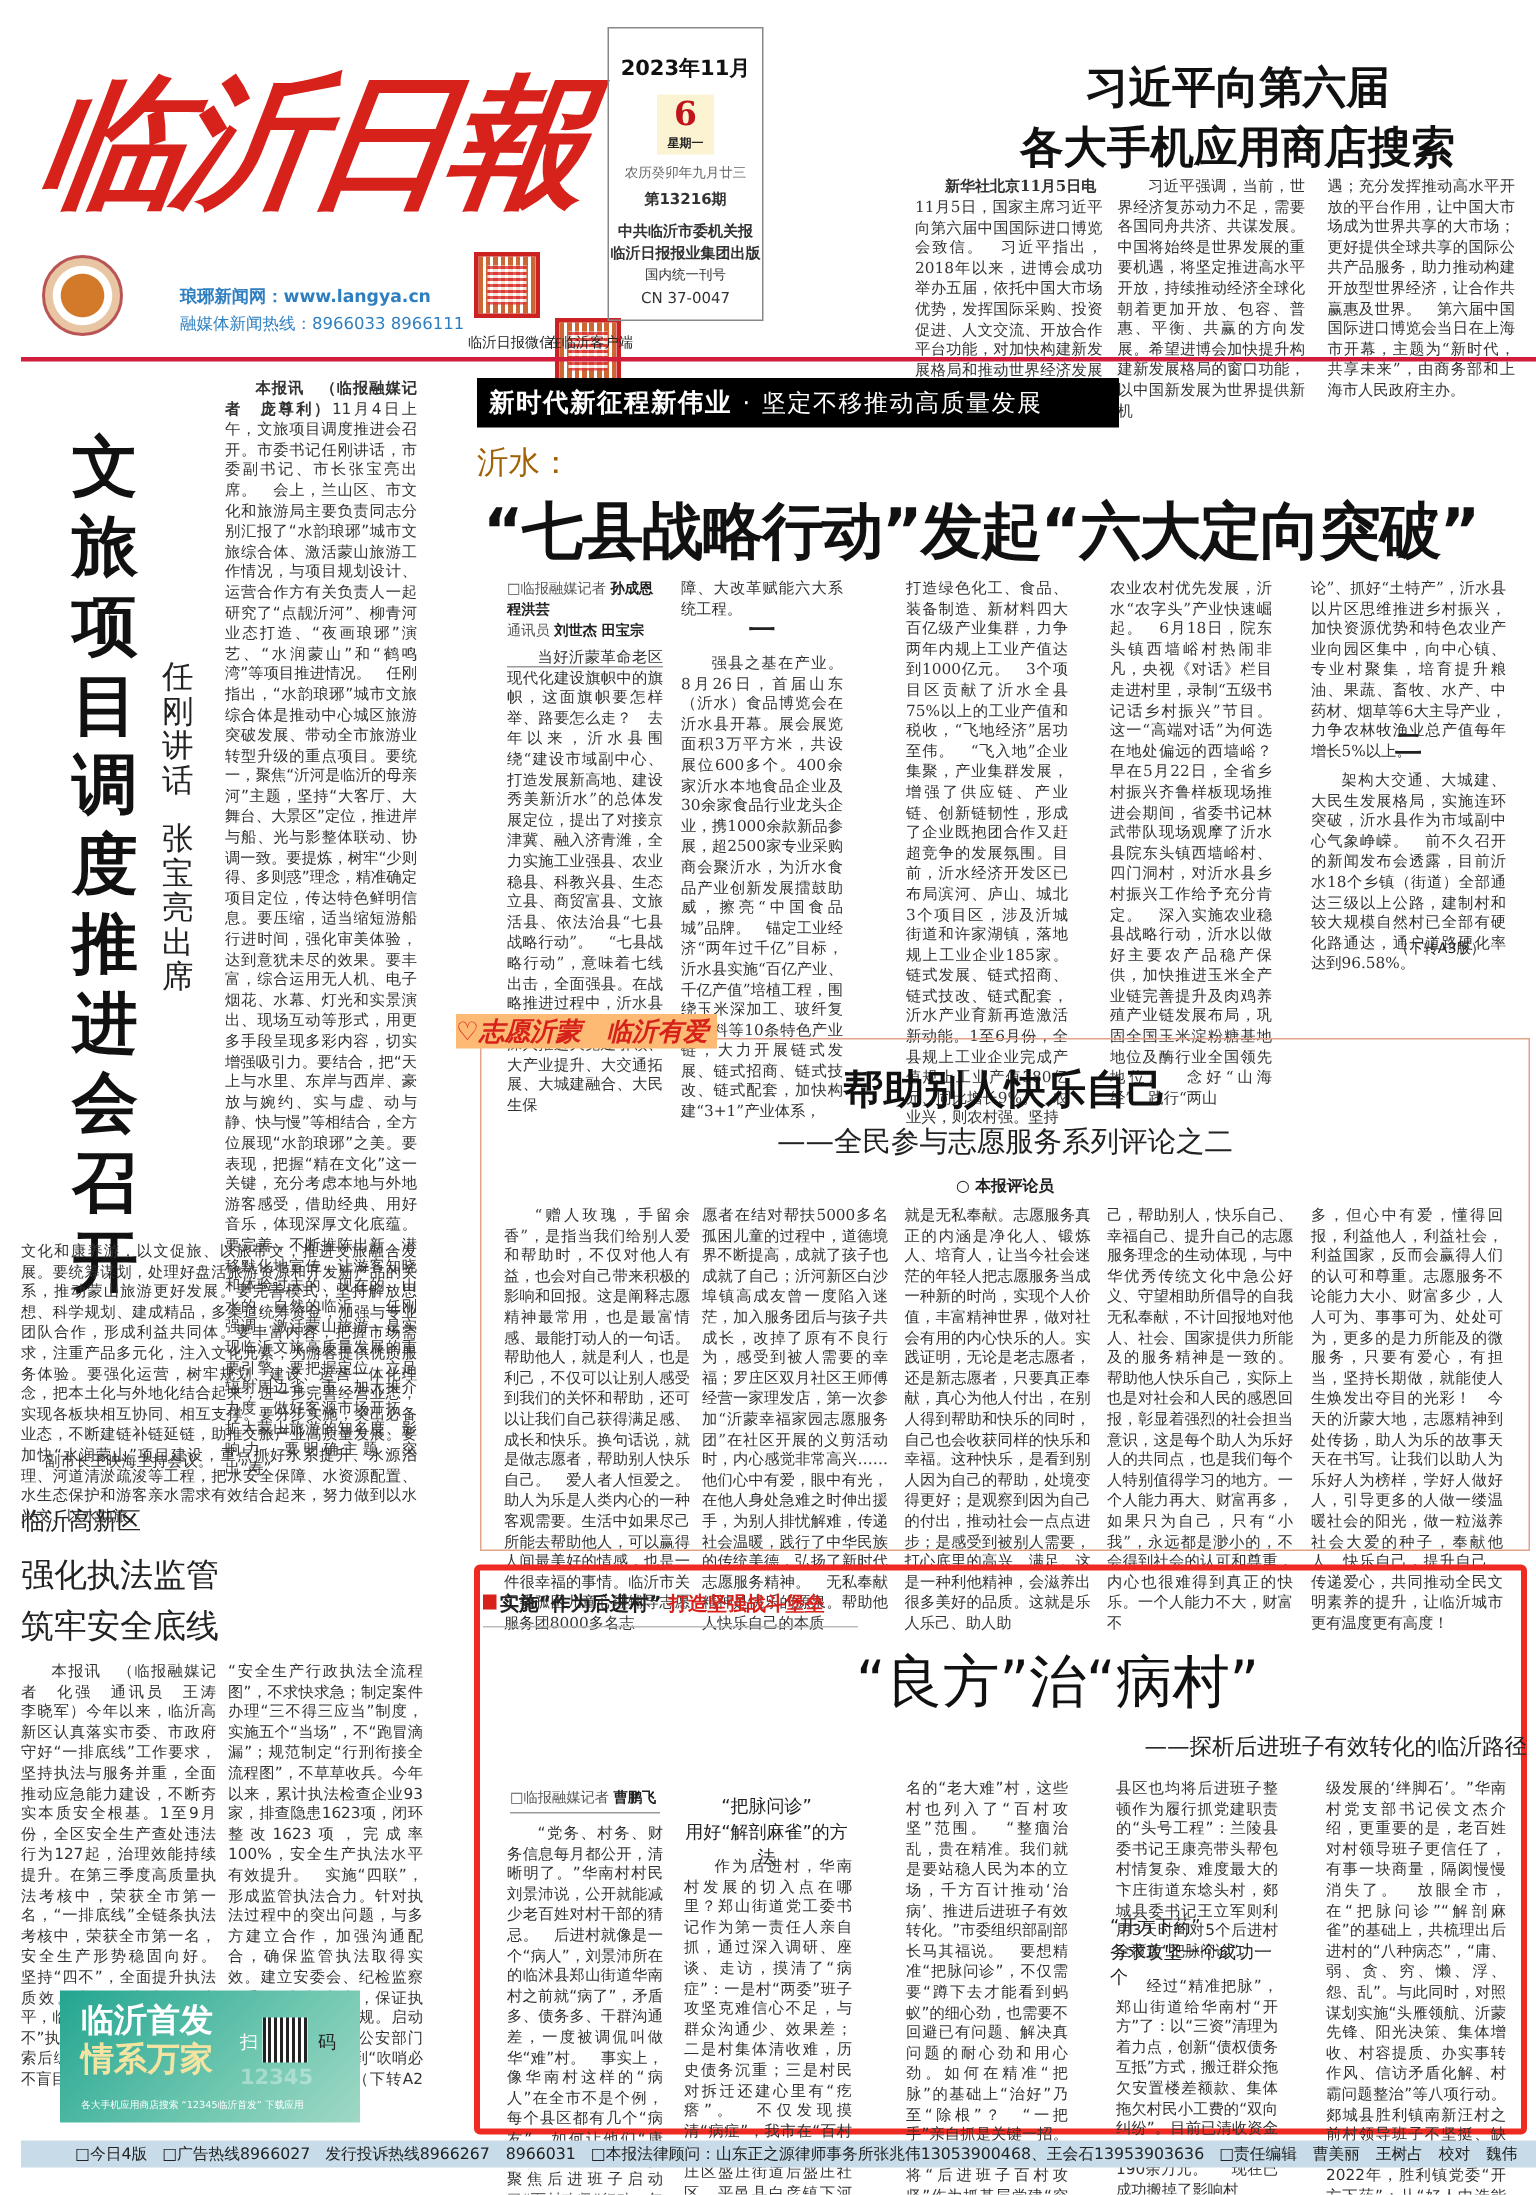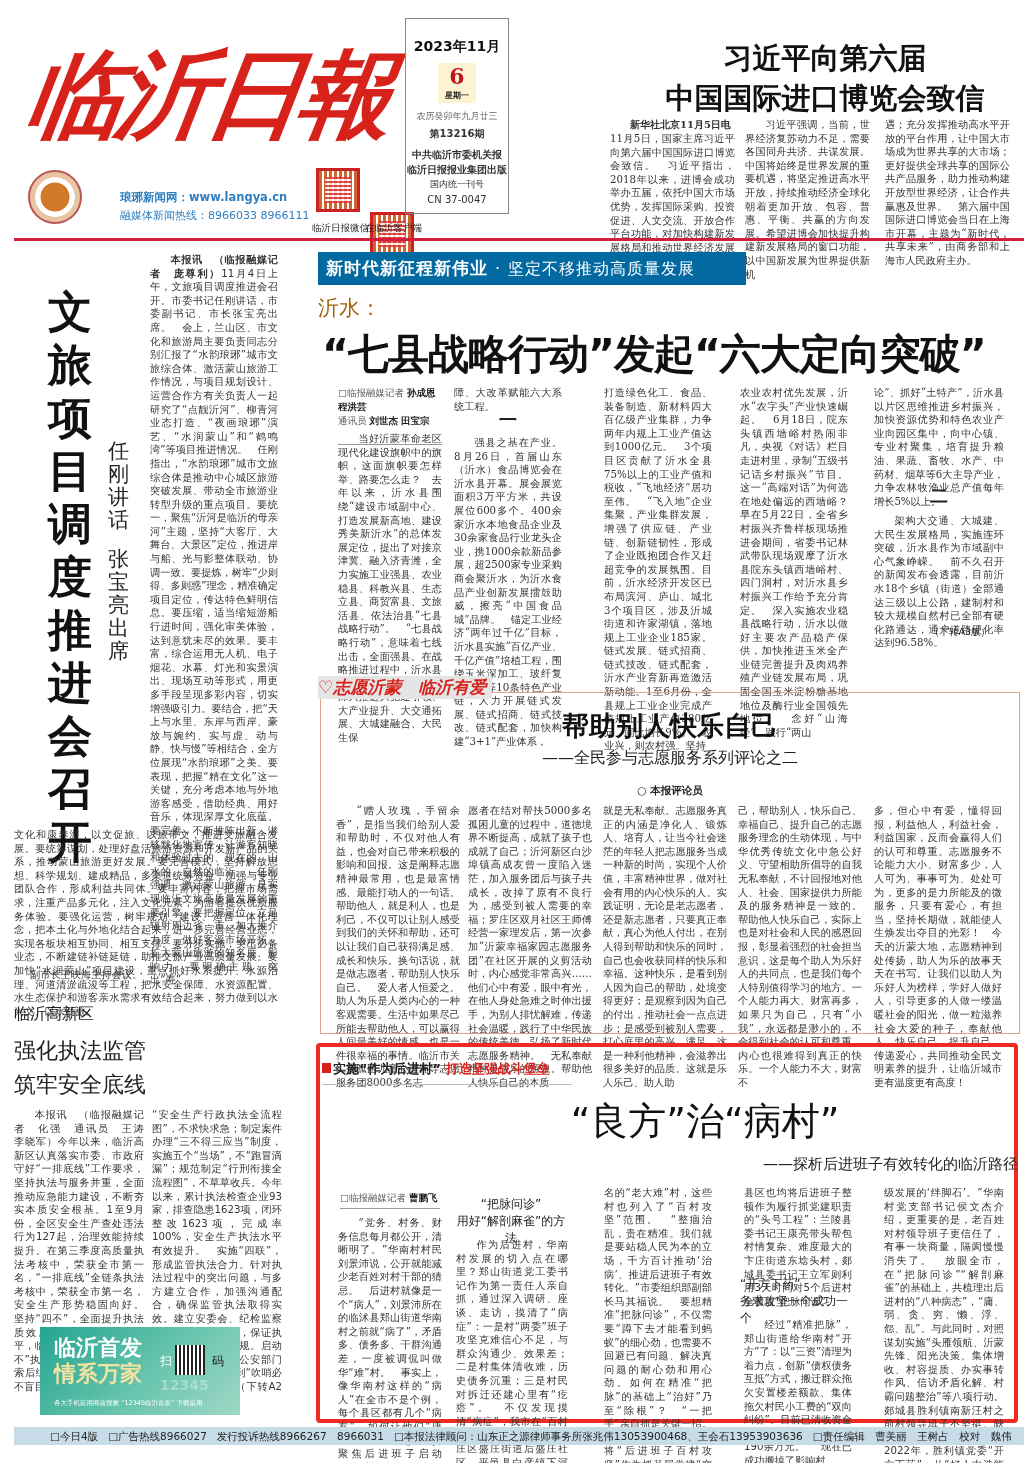--- a/index.html
+++ b/index.html
@@ -10,21 +10,21 @@
 .datebox{left:405px;top:18px;width:104px;height:196px;border:1px solid #888;text-align:center;font-size:10px;color:#333}
 .datebox .ym{font-weight:bold;font-size:14px;margin-top:18px;color:#111}
 .datebox .day{margin:8px auto 4px;width:38px;height:40px;background:#fbf3d2;color:#c0151c;font-family:"DejaVu Serif",serif;font-weight:bold;font-size:22px;line-height:26px}
 .datebox .wk{font-size:8px;color:#222;display:block;line-height:12px}
 .datebox div{line-height:18px}
 .qr{width:44px;height:44px;background:
 repeating-linear-gradient(90deg,#c63 0 3px,#fff 3px 5px),#fff;border:3px solid #c22;position:relative}
 .qr:after{content:"";position:absolute;inset:6px;background:repeating-linear-gradient(0deg,#d33 0 2px,#fff 2px 4px);opacity:.8}
 .logo{left:28px;top:170px;width:54px;height:54px;border-radius:50%;background:radial-gradient(circle,#d37a2a 0 40%,#fff 42% 55%,#e8c6a4 57%);border:2px solid #b55}
 .hr-red{height:3px;background:#d21d3c}
-.banner{left:318px;top:252px;width:428px;height:33px;background:#0369a1;color:#fff;font-weight:bold;font-size:17px;line-height:33px;padding-left:8px;letter-spacing:1px}
+.banner{left:318px;top:252px;width:428px;height:33px;background:#000000;color:#fff;font-weight:bold;font-size:17px;line-height:33px;padding-left:8px;letter-spacing:1px}
 .banner span{font-weight:normal;font-size:16px}
 .hl1{font-weight:bold;color:#111}
 .redbox{left:316px;top:1043px;width:702px;height:380px;border:4px solid #ef2a22;border-radius:4px}
 .peachbox{left:320px;top:692px;width:700px;height:342px;border:1px solid #e1a48a;border-top:none}
 .footer{left:14px;top:1427px;width:1010px;height:18px;background:#c7dbe8;font-size:10.5px;line-height:18px;color:#222;padding-left:36px;white-space:nowrap;overflow:hidden}
 .ad{left:40px;top:1327px;width:200px;height:88px;background:linear-gradient(135deg,#23a591,#6fc7b0 60%,#9fd8c6);}
 </style>
 </head>
 <body>
 
@@ -42,21 +42,21 @@
   <div class="day"><span>6</span><span class="wk">星期一</span></div>
   <div style="font-size:9px;color:#666">农历癸卯年九月廿三</div>
   <div style="font-weight:bold">第13216期</div>
   <div style="font-weight:bold;margin-top:4px;line-height:15px">中共临沂市委机关报</div>
   <div style="font-weight:bold;line-height:15px">临沂日报报业集团出版</div>
   <div style="font-size:9px;line-height:15px">国内统一刊号</div>
   <div style="line-height:15px">CN 37-0047</div>
 </div>
 
 <div class="abs hl1" style="left:655px;top:38px;width:340px;text-align:center;font-size:29px;line-height:40px">习近平向第六届</div>
-<div class="abs hl1" style="left:655px;top:78px;width:340px;text-align:center;font-size:29px;line-height:40px">中国国际进口博览会致信</div>
+<div class="abs hl1" style="left:655px;top:78px;width:340px;text-align:center;font-size:29px;line-height:40px">各大手机应用商店搜索</div>
 <div class="abs txt" style="left:610px;top:118px;width:125px;font-weight:bold;font-size:10px;text-indent:2em">新华社北京11月5日电</div>
 <div class="abs txt" style="left:610px;top:132px;width:125px">11月5日，国家主席习近平向第六届中国国际进口博览会致信。　习近平指出，2018年以来，进博会成功举办五届，依托中国大市场优势，发挥国际采购、投资促进、人文交流、开放合作平台功能，对加快构建新发展格局和推动世界经济发展作出了积极贡献。</div>
 <div class="abs txt" style="left:745px;top:118px;width:125px;text-indent:2em">习近平强调，当前，世界经济复苏动力不足，需要各国同舟共济、共谋发展。中国将始终是世界发展的重要机遇，将坚定推进高水平开放，持续推动经济全球化朝着更加开放、包容、普惠、平衡、共赢的方向发展。希望进博会加快提升构建新发展格局的窗口功能，以中国新发展为世界提供新机</div>
 <div class="abs txt" style="left:885px;top:118px;width:125px">遇；充分发挥推动高水平开放的平台作用，让中国大市场成为世界共享的大市场；更好提供全球共享的国际公共产品服务，助力推动构建开放型世界经济，让合作共赢惠及世界。　第六届中国国际进口博览会当日在上海市开幕，主题为“新时代，共享未来”，由商务部和上海市人民政府主办。</div>
 
 <div class="abs hr-red" style="left:14px;top:238px;width:1010px"></div>
 
 <div class="abs hl1" style="left:36px;top:285px;width:56px;font-size:44px;line-height:53px;text-align:right">文旅项目调度推进会召开</div>
 <div class="abs" style="left:108px;top:440px;width:22px;font-size:21px;line-height:23px;color:#222">任刚讲话</div>
 <div class="abs" style="left:108px;top:548px;width:22px;font-size:21px;line-height:23px;color:#222">张宝亮出席</div>
@@ -95,23 +95,23 @@
 <div class="abs txt" style="left:454px;top:436px;width:108px;text-indent:2em">强县之基在产业。　8月26日，首届山东（沂水）食品博览会在沂水县开幕。展会展览面积3万平方米，共设展位600多个。400余家沂水本地食品企业及30余家食品行业龙头企业，携1000余款新品参展，超2500家专业采购商会聚沂水，为沂水食品产业创新发展擂鼓助威，擦亮“中国食品城”品牌。　锚定工业经济“两年过千亿”目标，沂水县实施“百亿产业、千亿产值”培植工程，围绕玉米深加工、玻纤复合材料等10条特色产业链，大力开展链式发展、链式招商、链式技改、链式配套，加快构建“3+1”产业体系，</div>
 <div class="abs txt" style="left:604px;top:386px;width:108px">打造绿色化工、食品、装备制造、新材料四大百亿级产业集群，力争两年内规上工业产值达到1000亿元。　3个项目区贡献了沂水全县75%以上的工业产值和税收，“飞地经济”居功至伟。　“飞入地”企业集聚，产业集群发展，增强了供应链、产业链、创新链韧性，形成了企业既抱团合作又赶超竞争的发展氛围。目前，沂水经济开发区已布局滨河、庐山、城北3个项目区，涉及沂城街道和许家湖镇，落地规上工业企业185家。　链式发展、链式招商、链式技改、链式配套，沂水产业育新再造激活新动能。1至6月份，全县规上工业企业完成产值规上工业产值380亿元、同比增长9%。　农业兴，则农村强。坚持</div>
 <div class="abs txt" style="left:740px;top:386px;width:108px">农业农村优先发展，沂水“农字头”产业快速崛起。　6月18日，院东头镇西墙峪村热闹非凡，央视《对话》栏目走进村里，录制“五级书记话乡村振兴”节目。　这一“高端对话”为何选在地处偏远的西墙峪？早在5月22日，全省乡村振兴齐鲁样板现场推进会期间，省委书记林武带队现场观摩了沂水县院东头镇西墙峪村、四门洞村，对沂水县乡村振兴工作给予充分肯定。　深入实施农业稳县战略行动，沂水以做好主要农产品稳产保供，加快推进玉米全产业链完善提升及肉鸡养殖产业链发展布局，巩固全国玉米淀粉糖基地地位及酶行业全国领先地位。　念好“山海经”、践行“两山</div>
 <div class="abs txt" style="left:874px;top:386px;width:130px">论”、抓好“土特产”，沂水县以片区思维推进乡村振兴，加快资源优势和特色农业产业向园区集中，向中心镇、专业村聚集，培育提升粮油、果蔬、畜牧、水产、中药材、烟草等6大主导产业，力争农林牧渔业总产值每年增长5%以上。</div>
 <div class="abs" style="left:874px;top:484px;width:130px;text-align:center;font-size:18px;font-weight:bold">二</div>
 <div class="abs txt" style="left:874px;top:514px;width:130px;text-indent:2em">架构大交通、大城建、大民生发展格局，实施连环突破，沂水县作为市域副中心气象峥嵘。　前不久召开的新闻发布会透露，目前沂水18个乡镇（街道）全部通达三级以上公路，建制村和较大规模自然村已全部有硬化路通达，通户道路硬化率达到96.58%。</div>
 <div class="abs" style="left:930px;top:626px;font-size:9.5px">（下转A3版）</div>
 
 <div class="abs peachbox"></div>
 <div class="abs" style="left:320px;top:692px;width:700px;height:1px;background:#e1a48a"></div>
-<div class="abs" style="left:318px;top:676px;background:#e5e5e5;padding-right:6px;font-size:17px;font-weight:bold;font-style:italic;color:#d7221c"><span style="font-style:normal">♡</span><span>志愿沂蒙　临沂有爱</span></div>
+<div class="abs" style="left:304px;top:676px;background:#fdba74;padding-right:6px;font-size:17px;font-weight:bold;font-style:italic;color:#d7221c"><span style="font-style:normal">♡</span><span>志愿沂蒙　临沂有爱</span></div>
 <div class="abs" style="left:320px;top:708px;width:700px;text-align:center;font-family:'DejaVu Serif',serif;font-size:27px;font-weight:bold;color:#111">帮助别人快乐自己</div>
-<div class="abs" style="left:320px;top:748px;width:700px;text-align:center;font-size:16px;color:#222">——全民参与志愿服务系列评论之二</div>
+<div class="abs" style="left:320px;top:748px;width:700px;text-align:center;font-size:19px;color:#222">——全民参与志愿服务系列评论之二</div>
 <div class="abs" style="left:320px;top:784px;width:700px;text-align:center;font-size:10.5px;font-weight:bold">○ 本报评论员</div>
 <div class="abs txt" style="left:336px;top:804px;width:124px;text-indent:2em">“赠人玫瑰，手留余香”，是指当我们给别人爱和帮助时，不仅对他人有益，也会对自己带来积极的影响和回报。这是阐释志愿精神最常用，也是最富情感、最能打动人的一句话。帮助他人，就是利人，也是利己，不仅可以让别人感受到我们的关怀和帮助，还可以让我们自己获得满足感、成长和快乐。换句话说，就是做志愿者，帮助别人快乐自己。　爱人者人恒爱之。助人为乐是人类内心的一种客观需要。生活中如果尽己所能去帮助他人，可以赢得人间最美好的情感，也是一件很幸福的事情。临沂市关工委孤困儿童心理辅导志愿服务团8000多名志</div>
 <div class="abs txt" style="left:468px;top:804px;width:124px">愿者在结对帮扶5000多名孤困儿童的过程中，道德境界不断提高，成就了孩子也成就了自己；沂河新区白沙埠镇高成友曾一度陷入迷茫，加入服务团后与孩子共成长，改掉了原有不良行为，感受到被人需要的幸福；罗庄区双月社区王师傅经营一家理发店，第一次参加“沂蒙幸福家园志愿服务团”在社区开展的义剪活动时，内心感觉非常高兴……他们心中有爱，眼中有光，在他人身处急难之时伸出援手，为别人排忧解难，传递社会温暖，践行了中华民族的传统美德，弘扬了新时代志愿服务精神。　无私奉献精神是快乐的源泉。帮助他人快乐自己的本质</div>
 <div class="abs txt" style="left:603px;top:804px;width:124px">就是无私奉献。志愿服务真正的内涵是净化人、锻炼人、培育人，让当今社会迷茫的年轻人把志愿服务当成一种新的时尚，实现个人价值，丰富精神世界，做对社会有用的内心快乐的人。实践证明，无论是老志愿者，还是新志愿者，只要真正奉献，真心为他人付出，在别人得到帮助和快乐的同时，自己也会收获同样的快乐和幸福。这种快乐，是看到别人因为自己的帮助，处境变得更好；是观察到因为自己的付出，推动社会一点点进步；是感受到被别人需要，打心底里的高兴、满足。这是一种利他精神，会滋养出很多美好的品质。这就是乐人乐己、助人助</div>
 <div class="abs txt" style="left:738px;top:804px;width:124px">己，帮助别人，快乐自己、幸福自己、提升自己的志愿服务理念的生动体现，与中华优秀传统文化中急公好义、守望相助所倡导的自我无私奉献，不计回报地对他人、社会、国家提供力所能及的服务精神是一致的。　帮助他人快乐自己，实际上也是对社会和人民的感恩回报，彰显着强烈的社会担当意识，这是每个助人为乐好人的共同点，也是我们每个人特别值得学习的地方。一个人能力再大、财富再多，如果只为自己，只有“小我”，永远都是渺小的，不会得到社会的认可和尊重，内心也很难得到真正的快乐。一个人能力不大，财富不</div>
 <div class="abs txt" style="left:874px;top:804px;width:128px">多，但心中有爱，懂得回报，利益他人，利益社会，利益国家，反而会赢得人们的认可和尊重。志愿服务不论能力大小、财富多少，人人可为、事事可为、处处可为，更多的是力所能及的微服务，只要有爱心，有担当，坚持长期做，就能使人生焕发出夺目的光彩！　今天的沂蒙大地，志愿精神到处传扬，助人为乐的故事天天在书写。让我们以助人为乐好人为榜样，学好人做好人，引导更多的人做一缕温暖社会的阳光，做一粒滋养社会大爱的种子，奉献他人、快乐自己，提升自己、传递爱心，共同推动全民文明素养的提升，让临沂城市更有温度更有高度！</div>
 
 <div class="abs redbox"></div>
 <div class="abs" style="left:322px;top:1060px;width:250px;font-size:13px;font-weight:bold;border-bottom:1px solid #bbb;padding-bottom:6px"><span style="display:inline-block;width:9px;height:10px;background:#d7221c;margin-right:2px"></span><span>实施“作为后进村”</span> <span style="color:#d7221c">打造坚强战斗堡垒</span></div>
 <div class="abs" style="left:316px;top:1096px;width:778px;text-align:center;font-size:38px;color:#111">“良方”治“病村”</div>

